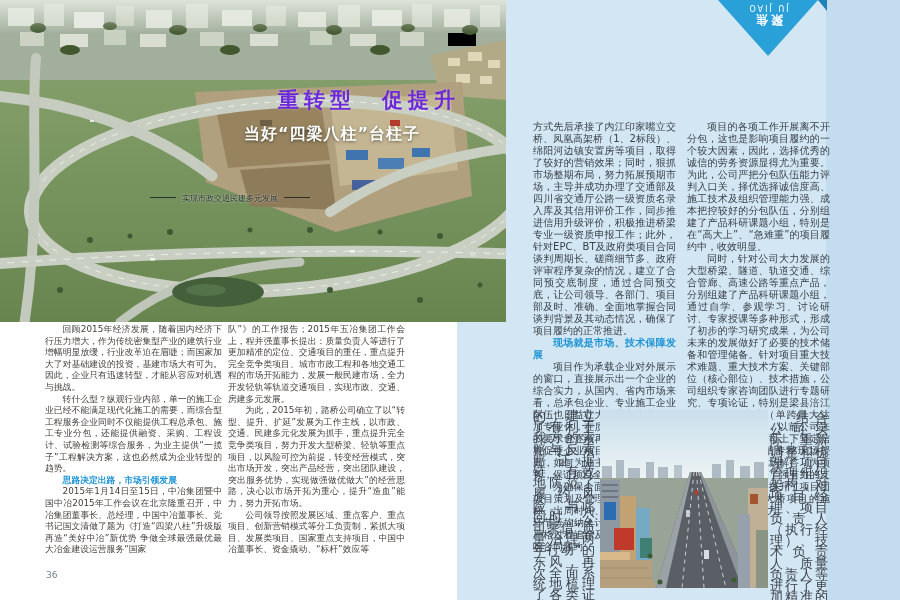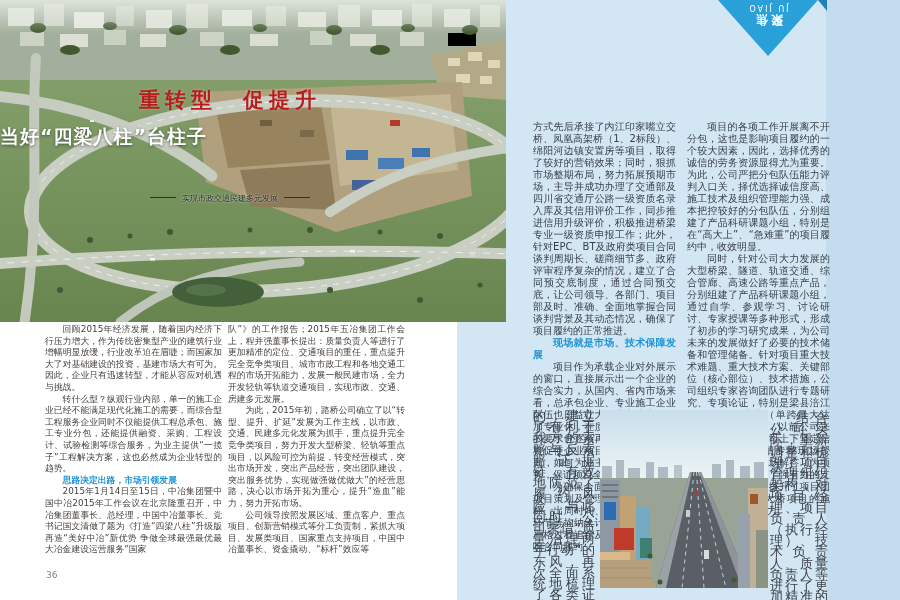--- a/index.html
+++ b/index.html
@@ -17,25 +17,25 @@
   .tab{position:absolute;left:718px;top:0;width:100px;height:56px;}
   .tab svg{position:absolute;left:0;top:0;}
   .tab-text{position:absolute;left:0;top:3px;width:100px;text-align:center;
       transform:rotate(180deg);color:#ffffff;line-height:1.15;}
   .tab-pinyin{font-size:8px;letter-spacing:2px;display:block;}
   .tab-hanzi{font-size:12px;font-weight:bold;letter-spacing:3px;display:block;}
 
   
   .hero{position:absolute;left:0;top:0;width:506px;height:322px;overflow:hidden;}
   .hero svg{display:block;}
-  .hero-t1{position:absolute;left:0;top:86px;width:460px;text-align:center;
-      font-size:21px;font-weight:bold;color:#b91c1c;letter-spacing:5px;
+  .hero-t1{position:absolute;left:0;top:86px;width:460px;text-align:right;
+      font-size:21px;font-weight:bold;color:#6d28d9;letter-spacing:5px;
       text-shadow:0 0 3px rgba(255,255,255,.3);}
-  .hero-t2{position:absolute;left:0;top:124px;width:420px;text-align:left;
-      font-size:19px;font-weight:bold;color:#ffffff;letter-spacing:1px;
+  .hero-t2{position:absolute;left:0;top:124px;width:420px;text-align:right;
+      font-size:16px;font-weight:bold;color:#ffffff;letter-spacing:1px;
       text-shadow:0 1px 3px rgba(0,0,0,.5);}
   .hero-sub{position:absolute;left:0;top:165px;width:460px;text-align:center;
       font-size:8px;color:#20271f;text-shadow:0 0 2px rgba(255,255,255,.95);margin-top:28px;}
   .hero-sub:before,.hero-sub:after{content:"";display:inline-block;vertical-align:middle;
       width:26px;height:1px;background:#2c332b;margin:0 6px 2px 6px;}
 
   
   .col{position:absolute;text-align:justify;}
   .lcol{top:324px;width:177px;font-size:8.8px;line-height:11.6px;color:#433f3b;}
   #lcol1{left:45px;} #lcol2{left:228px;}

